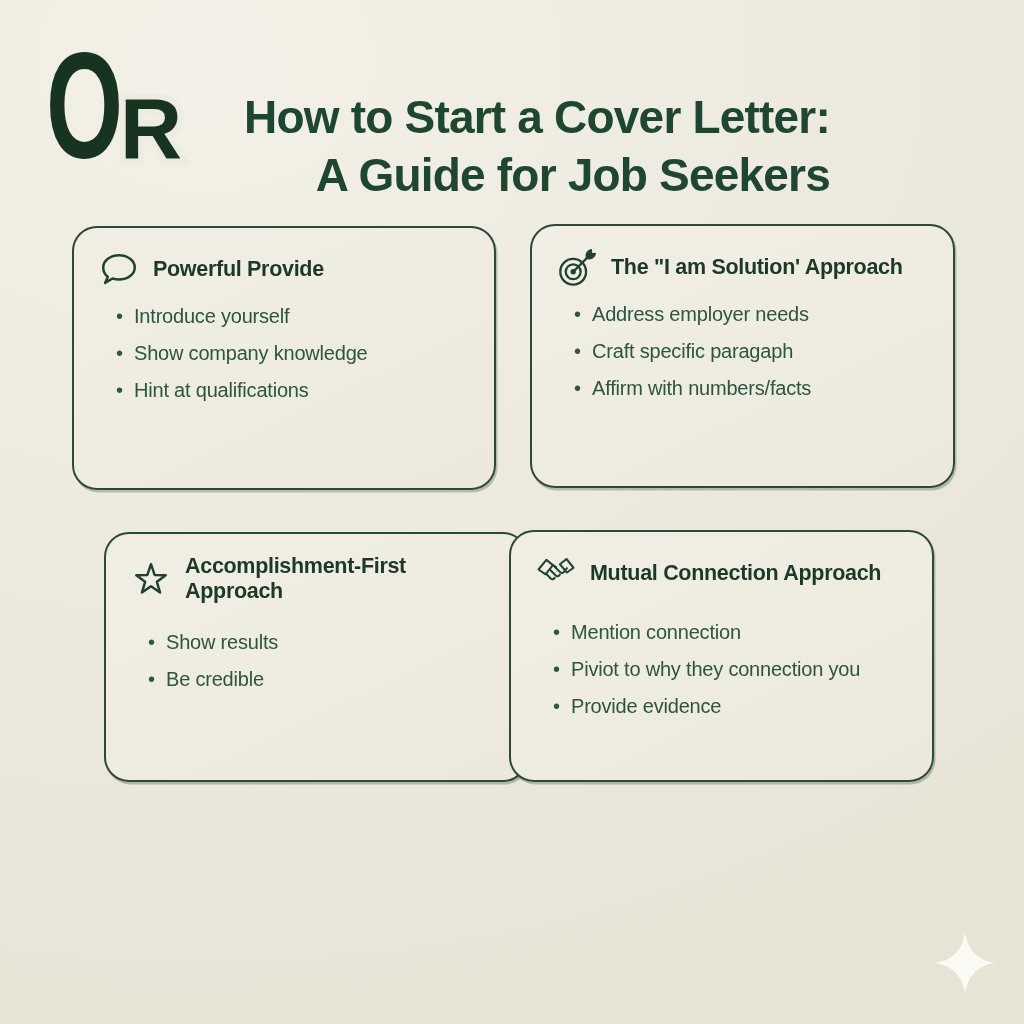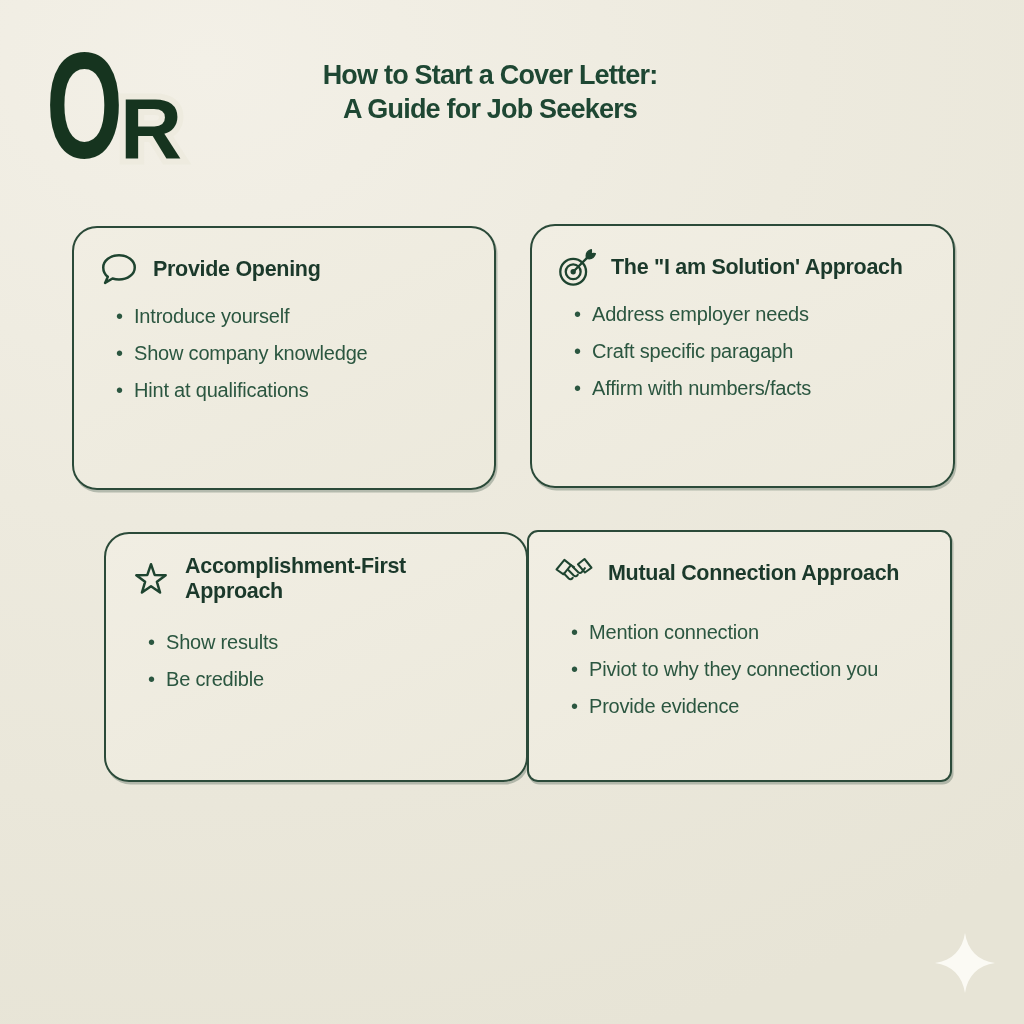--- a/index.html
+++ b/index.html
@@ -23,36 +23,36 @@
   .logo .r-halo {
     left:74px; top:85px; font-size:86px; z-index:2;
     color:transparent; -webkit-text-stroke:12px #EEEBDF;
   }
   .logo .r {
     left:74px; top:85px; font-size:86px; z-index:3;
   }
 
   
   .title {
-    position:absolute; left:150px; top:40px; width:680px; z-index:1;
-    text-align:center; color:#1E4733; font-weight:700;
-    font-size:27px; line-height:1.26; letter-spacing:-0.8px;
+    position:absolute; left:150px; top:58px; width:680px; z-index:1;
+    text-align:right; color:#1E4733; font-weight:700;
+    font-size:46px; line-height:1.26; letter-spacing:-0.8px;
   }
 
   
   .card {
     position:absolute; box-sizing:border-box;
     background:linear-gradient(155deg, #F1EEE3 0%, #ECE9DC 100%);
     border:2px solid #2B4A39; border-radius:25px;
     box-shadow:1.5px 2.5px 0 rgba(34,62,47,.28);
   }
   .card1 { left:72px;  top:226px; width:424px; height:264px; }
   .card2 { left:530px; top:224px; width:425px; height:264px; }
   .card3 { left:72px;  top:532px; width:424px; height:250px;margin-left:32px; }
-  .card4 { left:527px; top:530px; width:425px; height:252px;border-radius:11px; }
+  .card4 { left:509px; top:530px; width:425px; height:252px; }
 
   .card-header {
     display:flex; align-items:center; gap:13px;
     padding:20px 20px 0 24px;
   }
   .icon { width:42px; height:42px; flex:none; color:#1E4430; display:block; }
   .icon svg { width:100%; height:100%; display:block; }
   .card-title {
     margin:0; font-size:21.5px; font-weight:700; color:#1B392B; letter-spacing:-0.3px;
   }
@@ -85,21 +85,21 @@
     <span>A Guide for Job Seekers</span>
   </h1>
 
   <section class="card card1 row1">
     <div class="card-header">
       <span class="icon">
         <svg viewBox="0 0 44 42" fill="none" stroke="currentColor" stroke-width="2.6" stroke-linecap="round" stroke-linejoin="round">
           <path d="M22 6.5c9.1 0 16.5 5.7 16.5 12.8S31.1 32 22 32c-2.4 0-4.7-.4-6.8-1.1L7.4 35.6l2.9-6.5c-3-2.3-4.8-5.7-4.8-9.8C5.5 12.2 12.9 6.5 22 6.5Z"></path>
         </svg>
       </span>
-      <h2 class="card-title">Provide Opening</h2>
+      <h2 class="card-title">Powerful Provide</h2>
     </div>
     <ul class="bullets">
       <li>Introduce yourself</li>
       <li>Show company knowledge</li>
       <li>Hint at qualifications</li>
     </ul>
   </section>
 
   <section class="card card2 row1">
     <div class="card-header">

